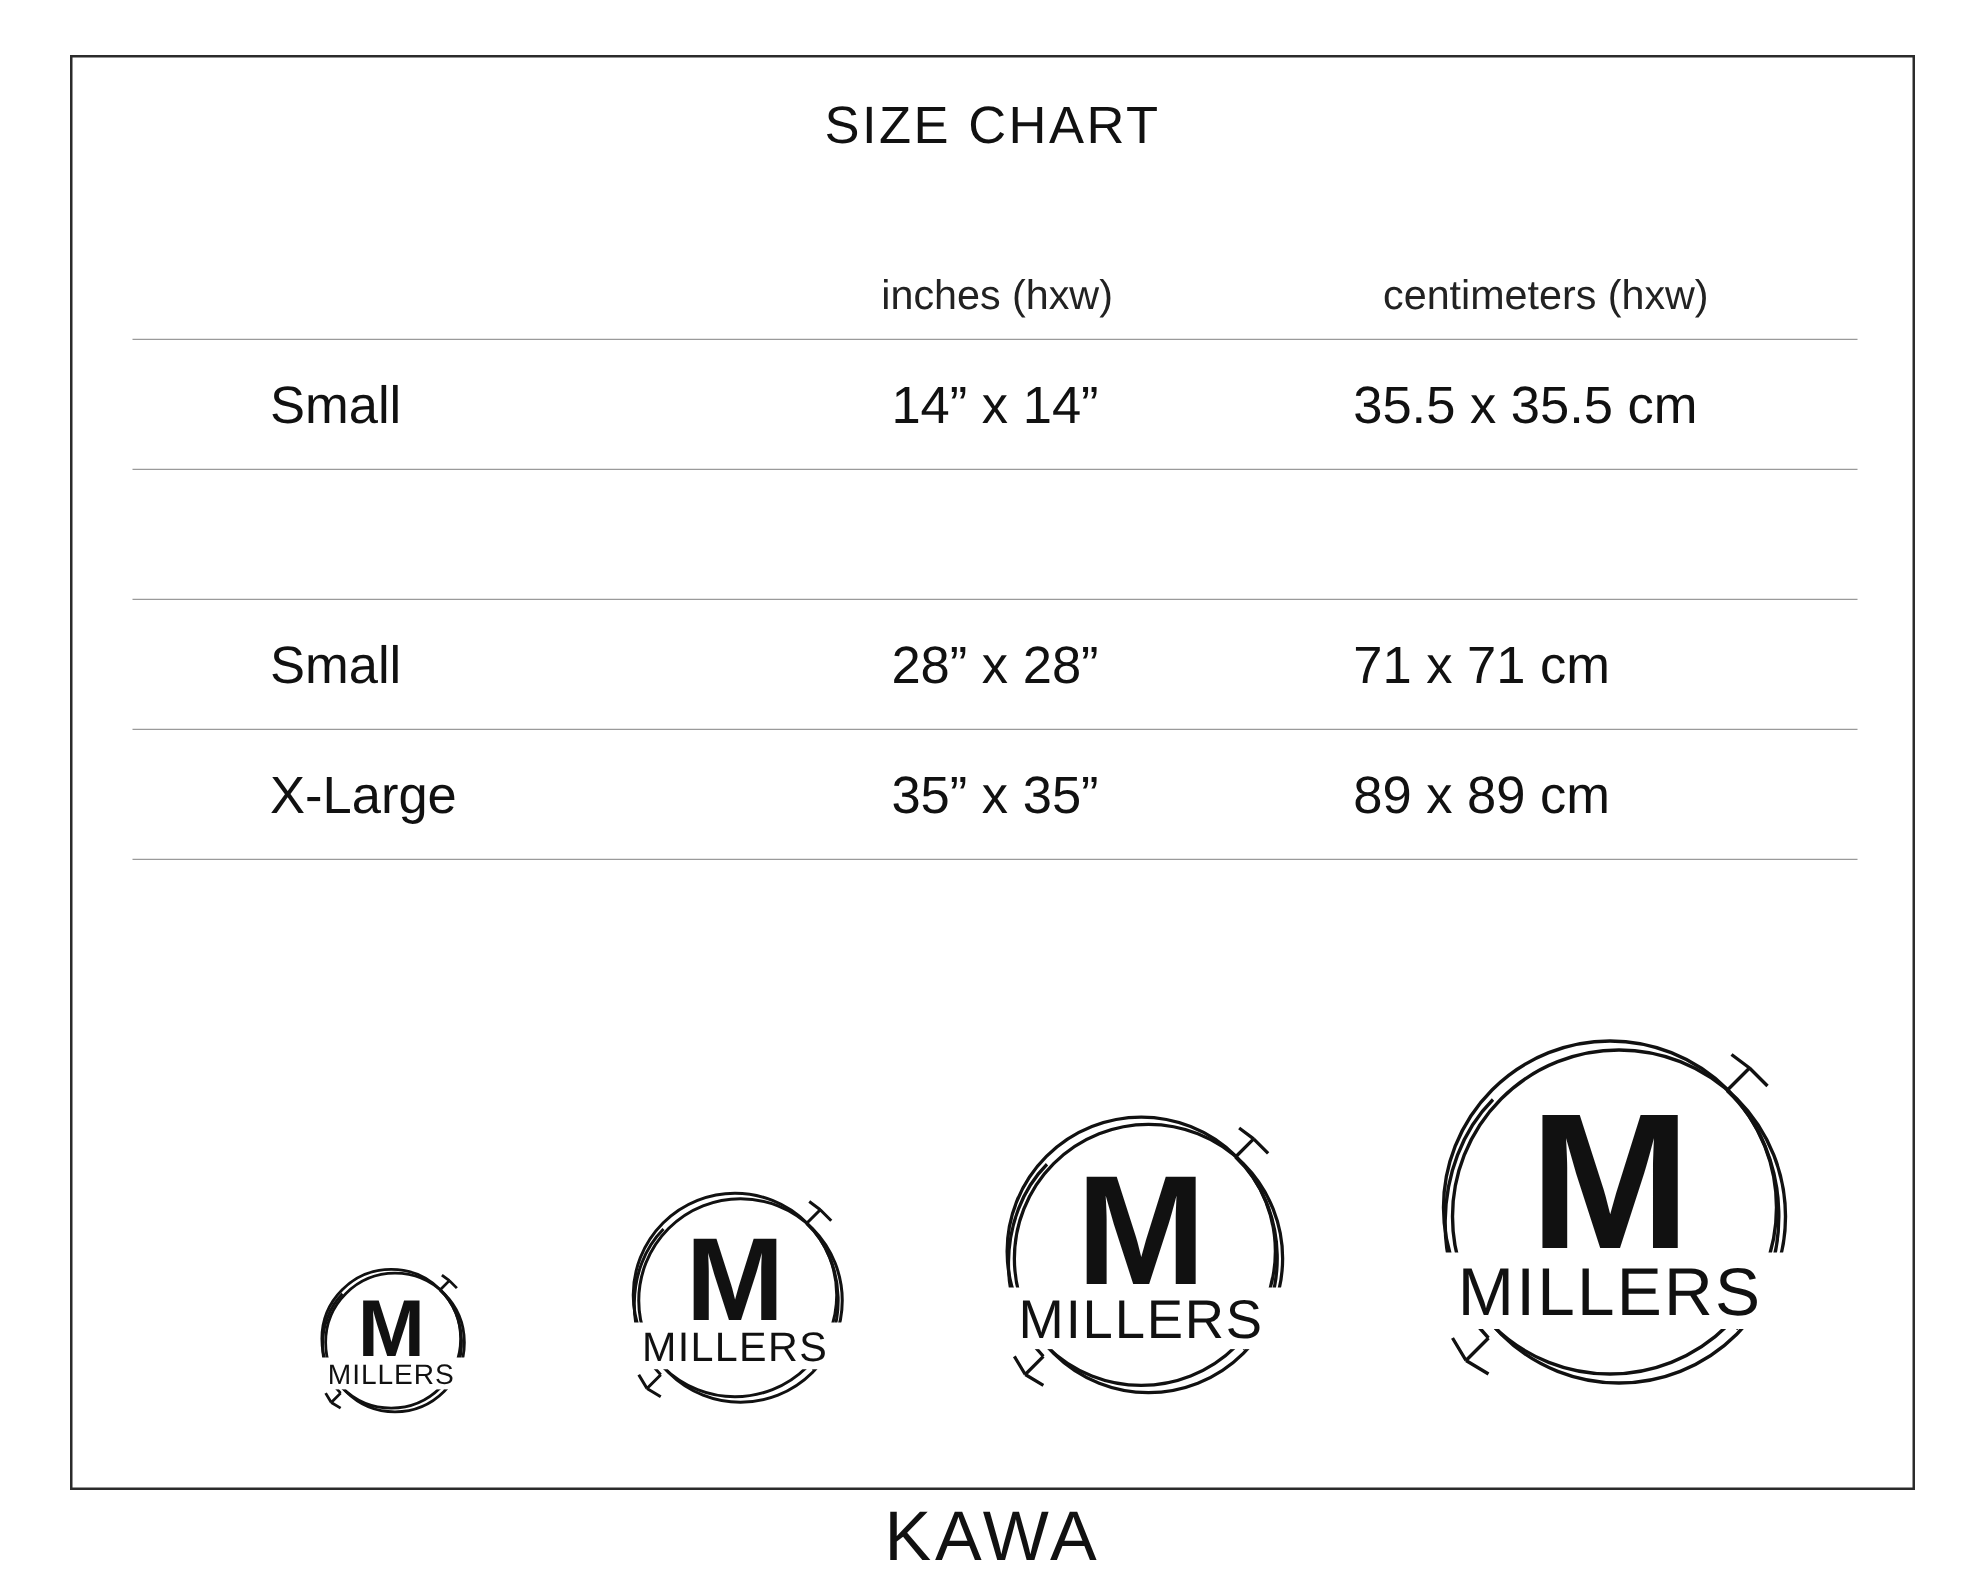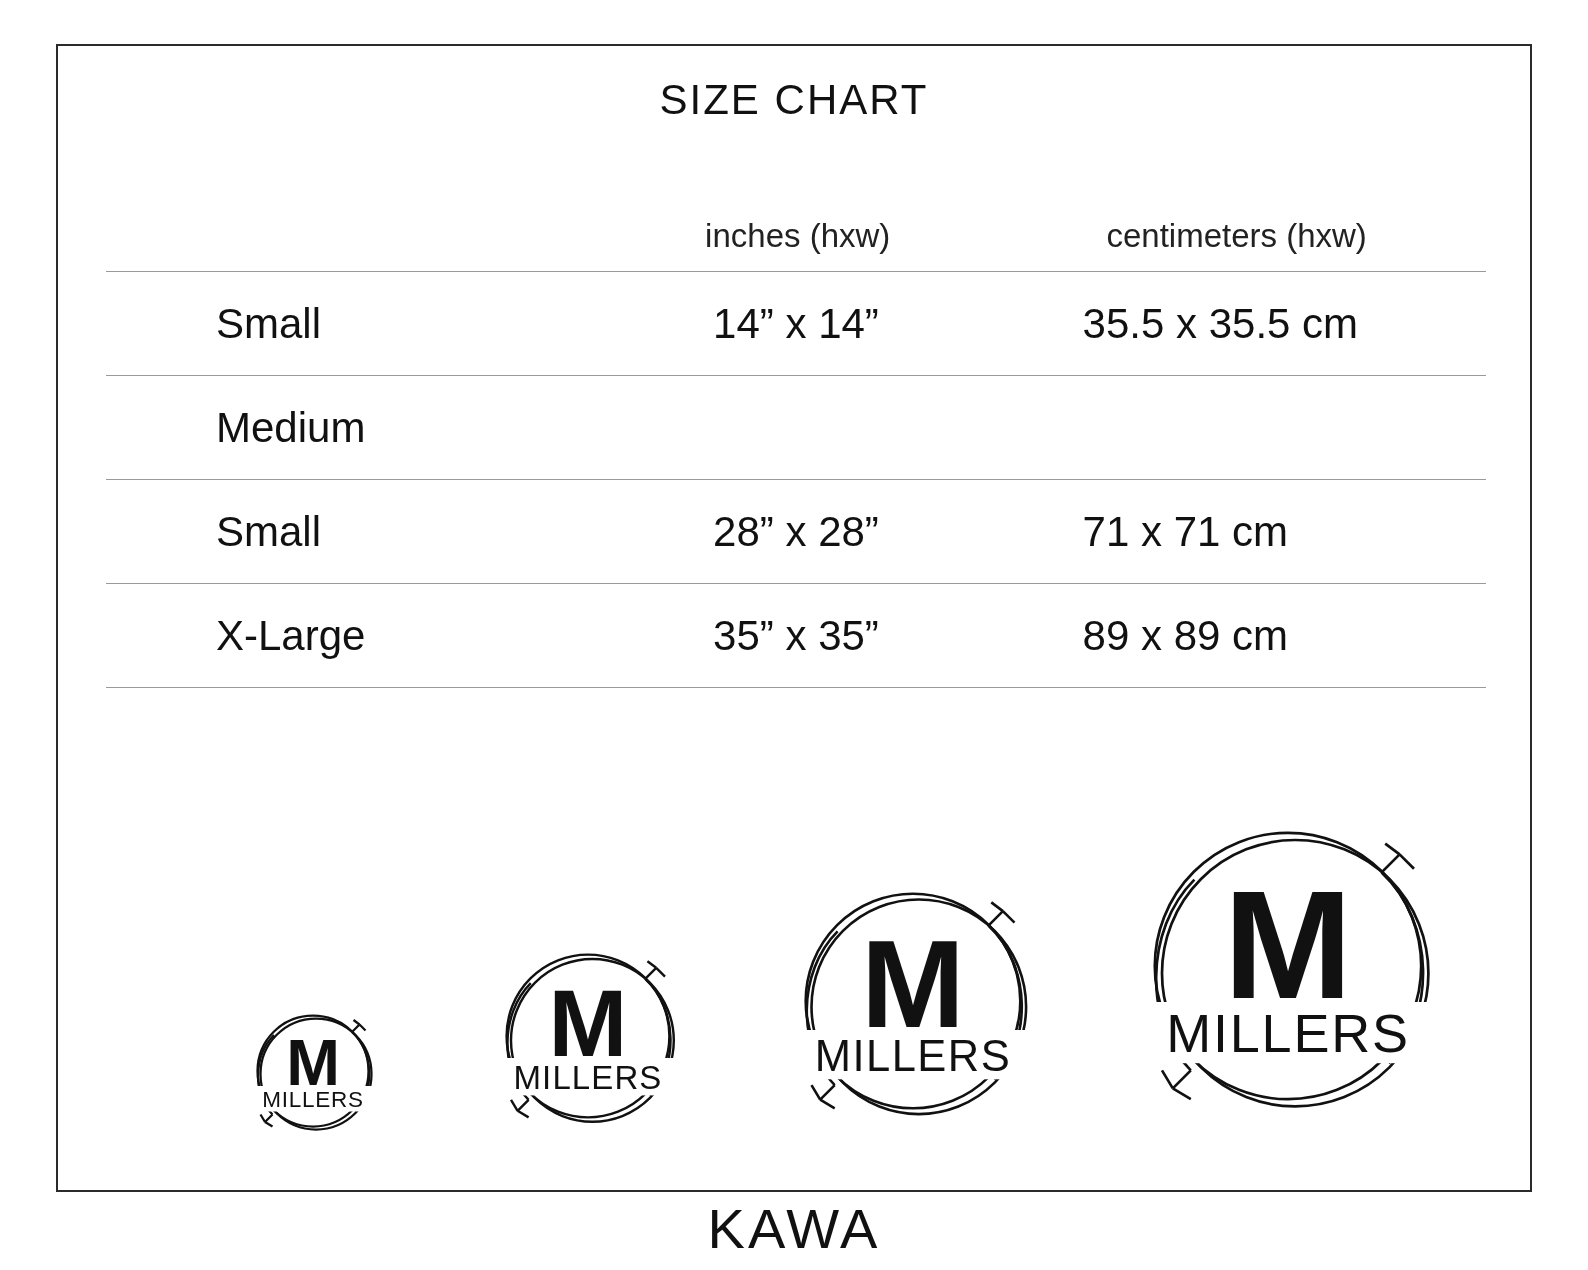--- a/index.html
+++ b/index.html
@@ -127,21 +127,20 @@
 
       <div class="row">
         <div class="c1 cell label">Small</div>
         <div class="c2 cell">14” x 14”</div>
         <div class="c3 cell">35.5 x 35.5 cm</div>
       </div>
 
       <div class="rule"></div>
 
       <div class="row">
-        <div class="c1 cell label">Medium</div>
       </div>
 
       <div class="rule"></div>
 
       <div class="row">
         <div class="c1 cell label">Small</div>
         <div class="c2 cell">28” x 28”</div>
         <div class="c3 cell">71 x 71 cm</div>
       </div>
 

